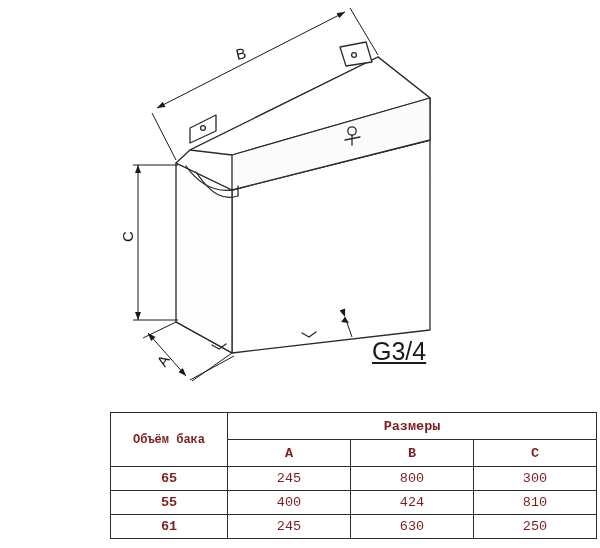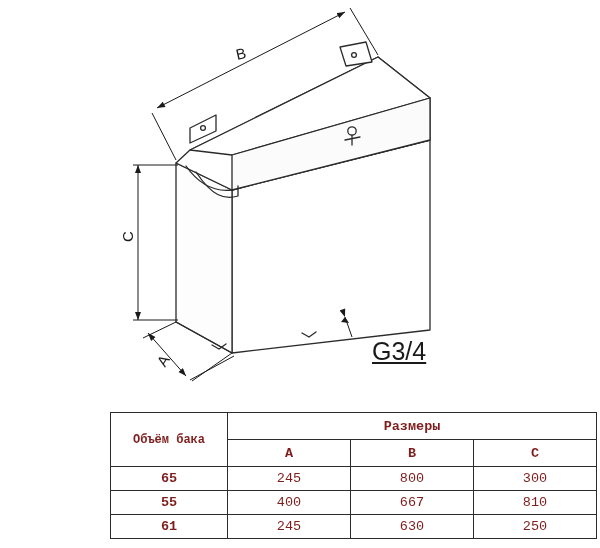--- a/index.html
+++ b/index.html
@@ -185,21 +185,21 @@
     <tbody>
       <tr>
         <td class="row-cell row-vol">65</td>
         <td class="row-cell">245</td>
         <td class="row-cell">800</td>
         <td class="row-cell">300</td>
       </tr>
       <tr>
         <td class="row-cell row-vol">55</td>
         <td class="row-cell">400</td>
-        <td class="row-cell">667</td>
+        <td class="row-cell">424</td>
         <td class="row-cell">810</td>
       </tr>
       <tr>
         <td class="row-cell row-vol">61</td>
         <td class="row-cell">245</td>
         <td class="row-cell">630</td>
         <td class="row-cell">250</td>
       </tr>
     </tbody>
   </table>

